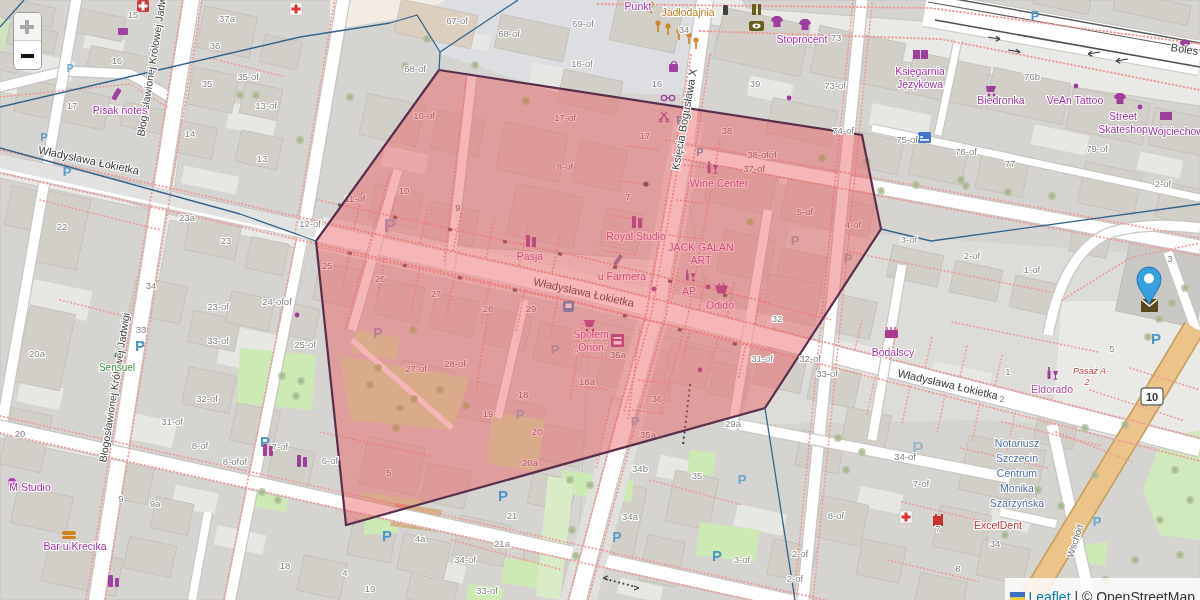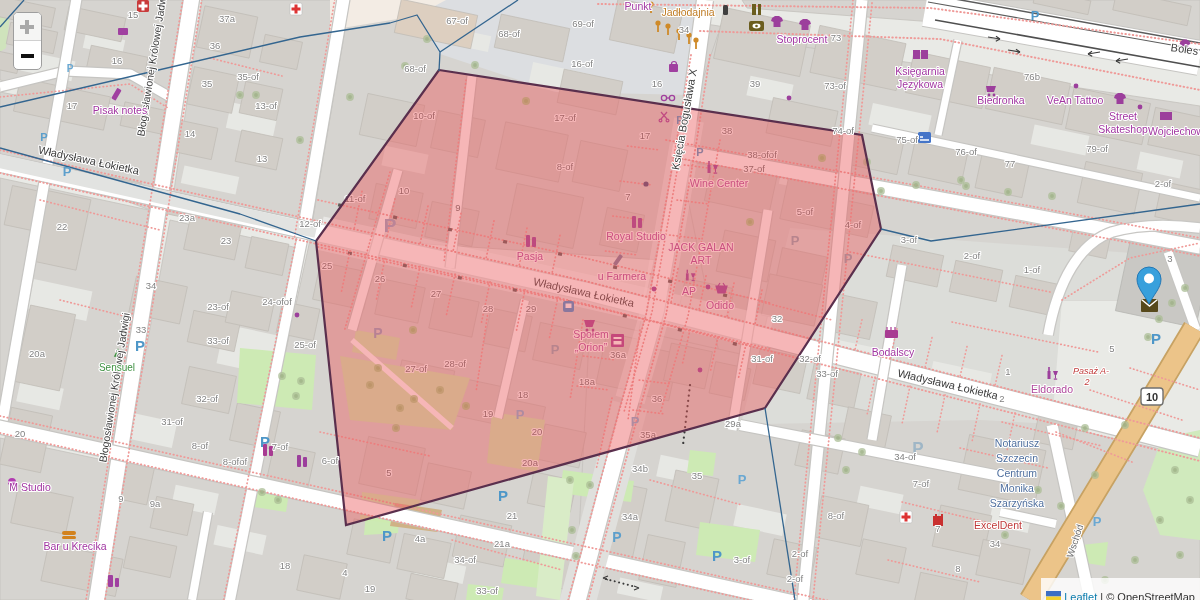--- a/index.html
+++ b/index.html
@@ -767,16 +767,16 @@
 </svg>
 <div style="position:absolute;left:13px;top:12px;width:29px;border:1.5px solid #9e9e9e;border-radius:5px;background:#fff;overflow:hidden">
       <div style="height:28px;background:#f5f5f4;border-bottom:1px solid #d0d0d0;position:relative">
         <div style="position:absolute;left:6px;top:12px;width:14px;height:3.5px;background:#a9a9a9"></div>
         <div style="position:absolute;left:11.2px;top:6.8px;width:3.5px;height:14px;background:#a9a9a9"></div>
       </div>
       <div style="height:28px;position:relative">
         <div style="position:absolute;left:6.5px;top:12.5px;width:13px;height:4px;background:#111"></div>
       </div>
     </div>
-<div style="position:absolute;right:0;bottom:0;height:17px;line-height:17px;background:rgba(255,255,255,0.82);padding:11px 5px;font-size:11px;color:#333"><svg width="15" height="11" style="vertical-align:-1px">
+<div style="position:absolute;right:0;bottom:0;height:17px;line-height:17px;background:rgba(255,255,255,0.82);padding:11px 5px;font-size:14px;color:#333"><svg width="15" height="11" style="vertical-align:-1px">
         <rect width="15" height="5.5" fill="#3c6fc4"></rect>
         <rect y="5.5" width="15" height="5.5" fill="#f3d02f"></rect>
       </svg> <span style="color:#0b7cad">Leaflet</span> | © OpenStreetMap</div>
 </div>
 </body></html>

